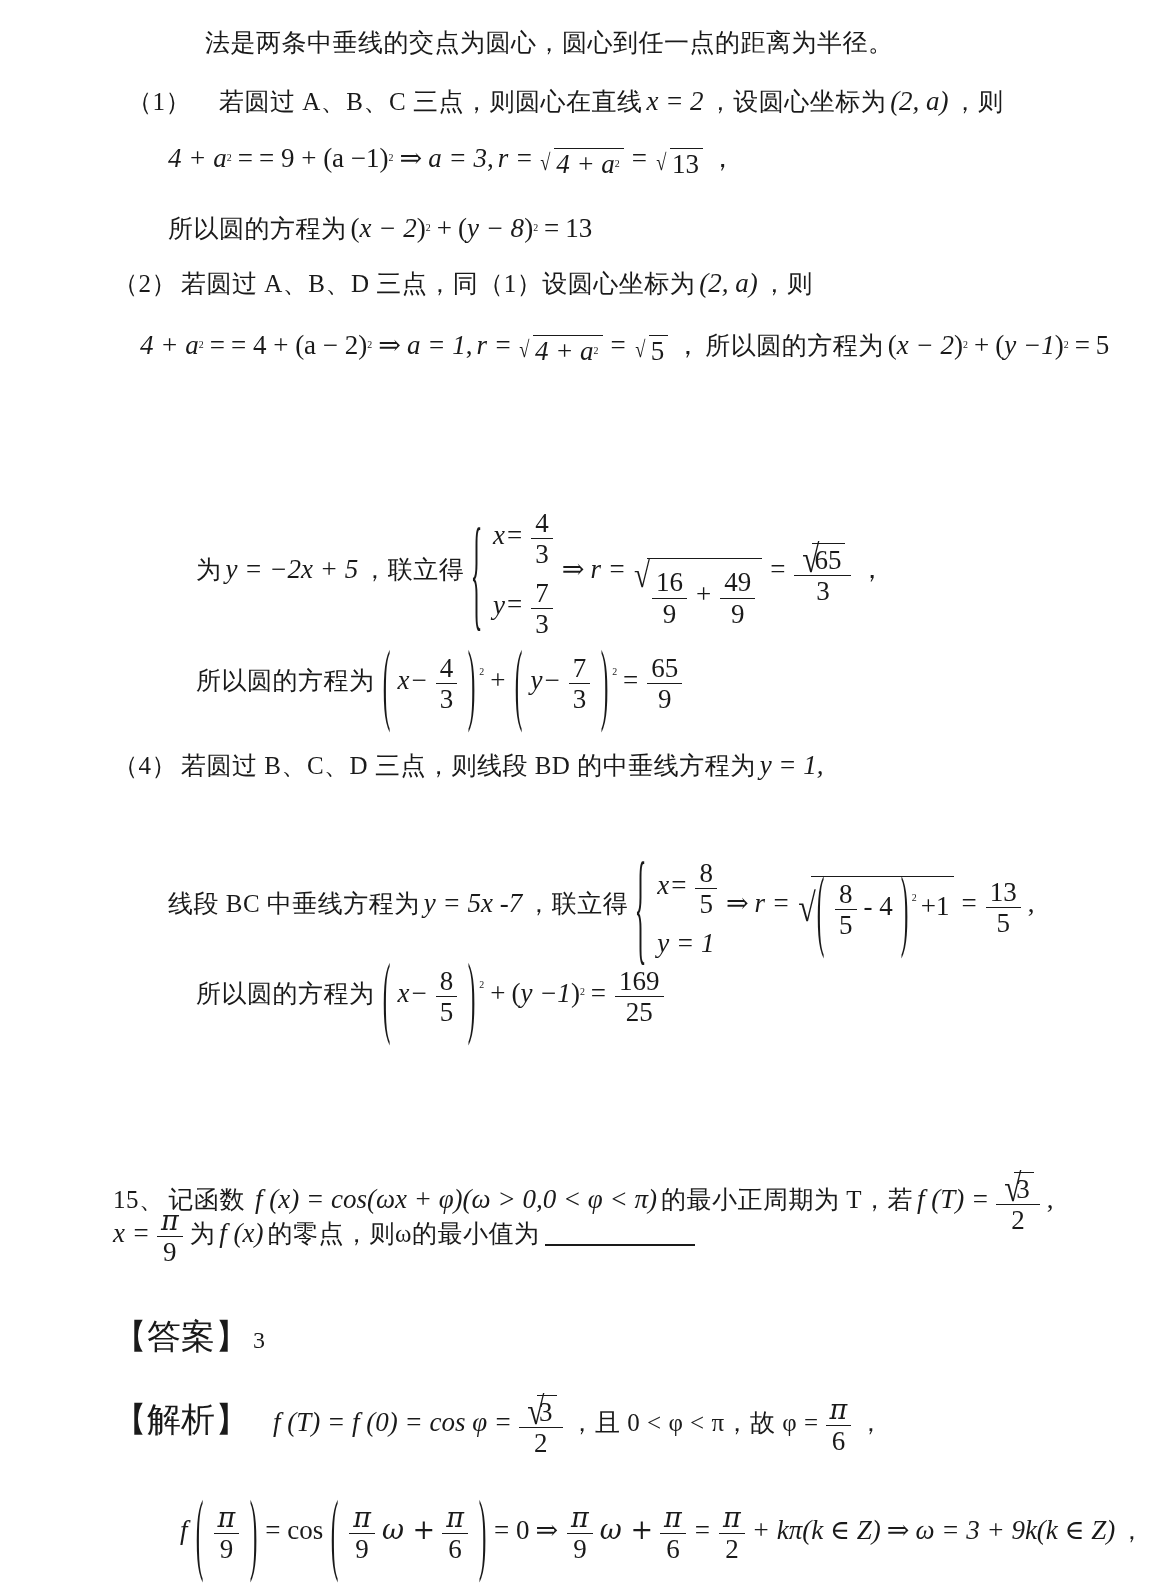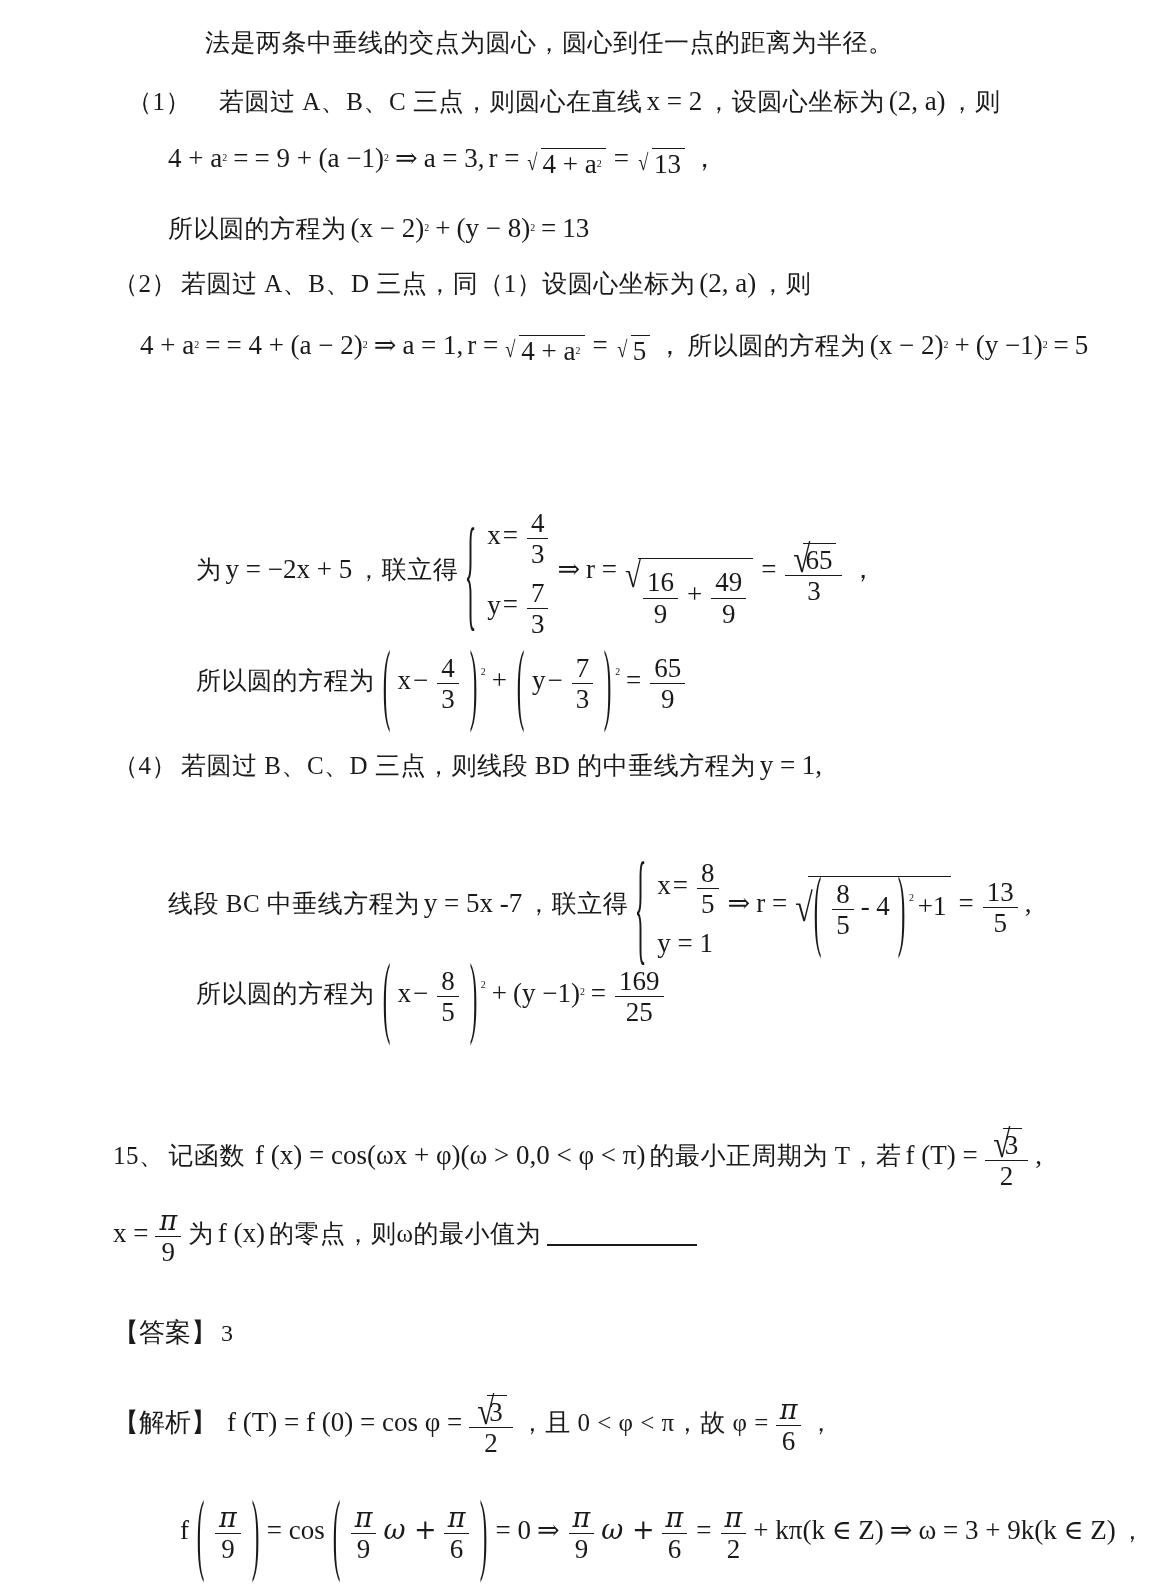--- a/index.html
+++ b/index.html
@@ -32,20 +32,21 @@
   }
   .cn {
     font-family: "Liberation Serif", "DejaVu Serif", serif;
     font-size: 25px;
     letter-spacing: 0.5px;
   }
 
   
   .m {
     font-family: "Liberation Serif", "DejaVu Serif", serif;
+    font-style: italic;
     font-size: 27px;
   }
   .mr {
     font-family: "Liberation Serif", "DejaVu Serif", serif;
     font-style: normal;
     font-size: 27px;
   }
   .op {
     font-family: "Liberation Serif", "DejaVu Serif", serif;
     font-style: normal;
@@ -144,21 +145,21 @@
 
   .blank-underline {
     display: inline-block;
     width: 150px;
     border-bottom: 2.5px solid #1a1a1a;
     vertical-align: -4px;
     margin-left: 2px;
   }
 
   .bracket-label {
-    font-size: 26px;
+    font-size: 34px;
     font-family: "Liberation Serif", "DejaVu Serif", serif;
   }
 </style>
 </head>
 <body style="background: rgb(255, 255, 255); color: rgb(26, 26, 26);">
 
 <div class="page">
 
   <div class="line cn" style="left:205px; top:30px;text-align:right;">法是两条中垂线的交点为圆心，圆心到任一点的距离为半径。</div>
 
@@ -367,21 +368,21 @@
     <span class="pr pr-tall">)</span><span class="sup mr" style="vertical-align:14px;">2</span>
     <span class="op">+</span>
     <span class="mr">(</span><span class="m">y −1</span><span class="mr">)</span><span class="sup mr">2</span>
     <span class="op">=</span>
     <span class="frac">
       <span class="num mr">169</span>
       <span class="den mr">25</span>
     </span>
   </div>
 
-  <div class="line" style="left:113px; top:1128px;">
+  <div class="line" style="left:113px; top:1172px;">
     <span class="cn">15、</span>
     <span class="cn">记函数</span>
     <span class="m" style="margin-left:6px;">f (x) = cos(ωx + φ)(ω &gt; 0,0 &lt; φ &lt; π)</span>
     <span class="cn">的最小正周期为 T，若</span>
     <span class="m">f (T) =</span>
     <span class="frac">
       <span class="num">
         <span class="rad" style="padding-left:12px;">
           <span class="radsym">√</span>
           <span class="radbody" style="font-size:24px;"><span class="mr">3</span></span>
@@ -404,21 +405,21 @@
     <span class="blank-underline"></span>
   </div>
 
   <div class="line" style="left:113px; top:1320px;">
     <span class="bracket-label">【答案】</span>
     <span class="mr" style="font-size:24px;">3</span>
   </div>
 
   <div class="line" style="left:113px; top:1395px;">
     <span class="bracket-label">【解析】</span>
-    <span class="m" style="margin-left:6px;">f (T) = f (0) = cos φ =</span>
+    <span class="m" style="margin-left:20px;">f (T) = f (0) = cos φ =</span>
     <span class="frac">
       <span class="num">
         <span class="rad" style="padding-left:12px;">
           <span class="radsym">√</span>
           <span class="radbody" style="font-size:24px;"><span class="mr">3</span></span>
         </span>
       </span>
       <span class="den mr">2</span>
     </span>
     <span class="cn">，且 0 &lt; φ &lt; π，故 φ =</span>

